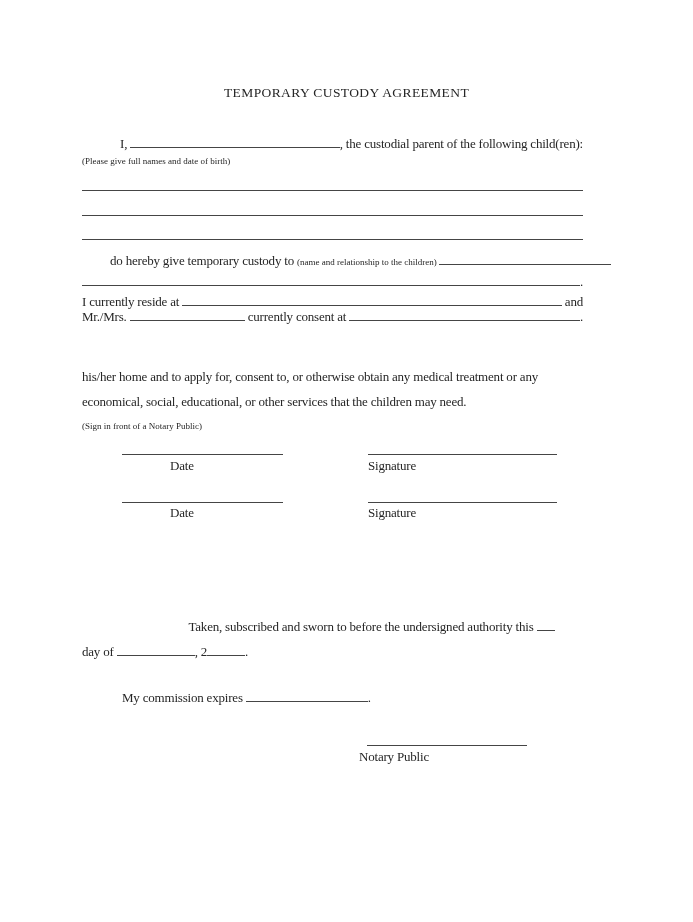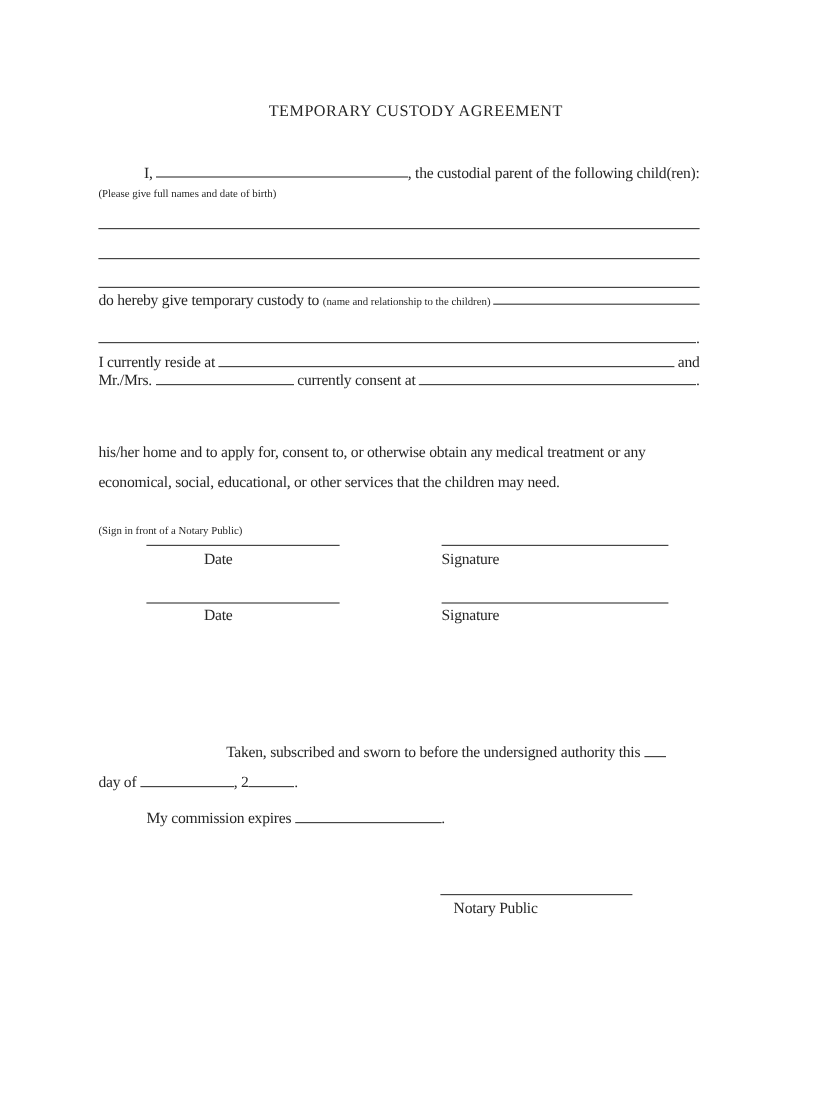--- a/index.html
+++ b/index.html
@@ -67,33 +67,33 @@
     position: absolute;
     left: 82px;
     width: 501px;
     height: 0;
     border-top: 1px solid #454545;
   }
   .rule-1 { top: 190px; }
   .rule-2 { top: 215px; }
   .rule-3 { top: 239px; }
   .indent-38 { margin-left: 38px; }
-  .indent-40 { margin-left: 40px; }
+  .indent-40 { margin-left: 40px; margin-top: 16px; }
   .indent-78 { margin-left: 78px; }
   
   .intro-row      { top: 134px; }
   .hint-1         { top: 155px; }
-  .custody-row    { top: 240px; }
+  .custody-row    { top: 251px; margin-left: 28px; }
   .ruled-period   { top: 272px; }
   .reside-row     { top: 292px; }
   .mrmrs-row      { top: 307px; }
   .perm-row-1     { top: 342px; }
   .perm-row-2     { top: 367px; }
   .perm-row-3     { top: 392px; }
-  .hint-2         { top: 420px; margin-top: 16px; }
+  .hint-2         { top: 420px; }
   .sworn-row      { top: 617px; justify-content: center; }
   .day-row        { top: 642px; }
   .commission-row { top: 672px; }
   
   .sig-line {
     position: absolute;
     height: 0;
     border-top: 1px solid #454545;
   }
   .sig-line.left  { left: 122px; width: 161px; }
@@ -115,21 +115,21 @@
   .notary-line {
     position: absolute;
     left: 367px;
     width: 160px;
     top: 745px;
     height: 0;
     border-top: 1px solid #454545;
   }
   .notary-label {
     position: absolute;
-    left: 378px;
+    left: 359px;
     top: 747px;
     font-size: 13px;
     letter-spacing: -0.2px;
     line-height: 20px;
     white-space: pre;
     text-align: right;
   }
 </style>
 </head>
 <body>

